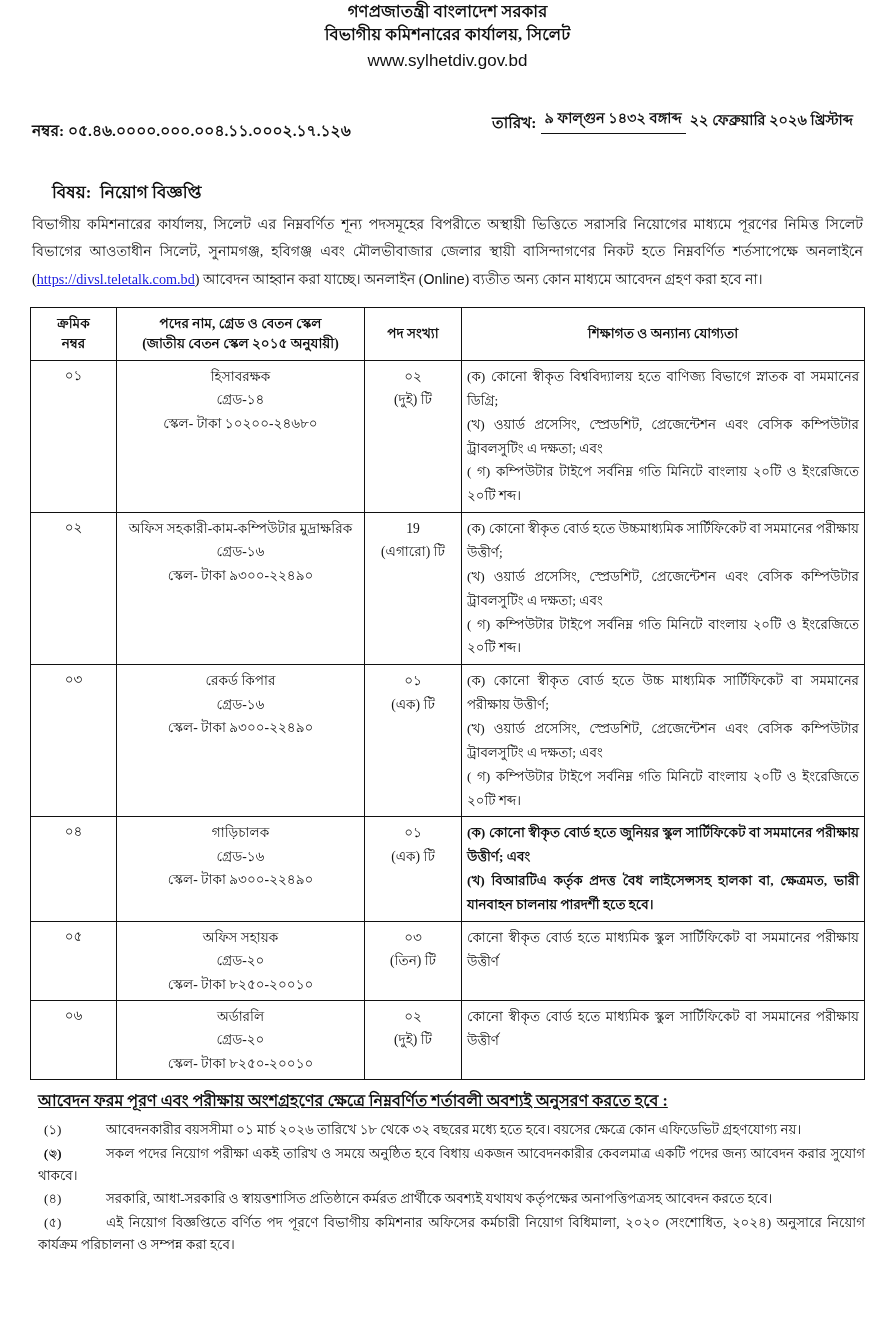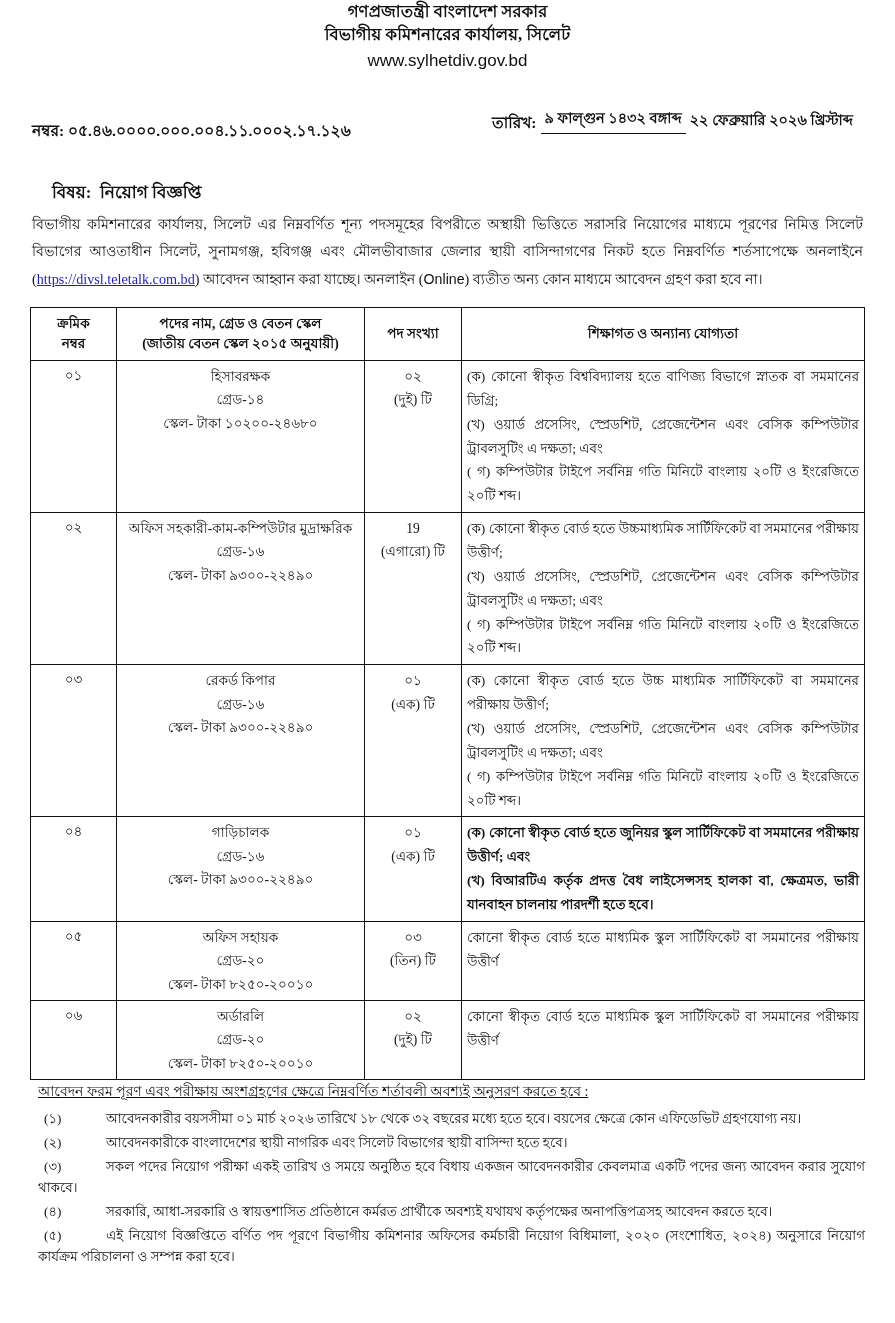--- a/index.html
+++ b/index.html
@@ -154,23 +154,23 @@
     text-justify: inter-word;
     padding: 3px 6px 5px 6px;
   }
   td.qual .q {
     display: block;
   }
   td.qual.bold { font-weight: 600; }
 
   
   .cond-head {
-    margin-top: 0;
-    font-size: 14px;
-    font-weight: 400;
+    margin-top: 8px;
+    font-size: 16px;
+    font-weight: 700;
     text-decoration: underline;
     padding-left: 8px;
   }
   ol.conds {
     list-style: none;
     margin: 4px 0 0 0;
     padding: 0;
   }
   ol.conds li {
     position: relative;
@@ -349,19 +349,19 @@
           <td class="qual">
             <span class="q">কোনো স্বীকৃত বোর্ড হতে মাধ্যমিক স্কুল সার্টিফিকেট বা সমমানের পরীক্ষায় উত্তীর্ণ</span>
           </td>
         </tr>
       </tbody>
   </table>
 
   <div class="cond-head">আবেদন ফরম পূরণ এবং পরীক্ষায় অংশগ্রহণের ক্ষেত্রে নিম্নবর্ণিত শর্তাবলী অবশ্যই অনুসরণ করতে হবে :</div>
   <ol class="conds">
       <li class="hang"><span class="num">(১)</span><span>আবেদনকারীর বয়সসীমা ০১ মার্চ ২০২৬ তারিখে ১৮ থেকে ৩২ বছরের মধ্যে হতে হবে। বয়সের ক্ষেত্রে কোন এফিডেভিট গ্রহণযোগ্য নয়।</span></li>
-      <li class="hang"><span class="num">(২)</span><span>আবেদনকারীকে বাংলাদেশের স্থায়ী নাগরিক এবং সিলেট বিভাগের স্থায়ী বাসিন্দা হতে হবে।</span></li>
+      <li class="hang"><span class="num">(২)</span></li>
       <li class="hang"><span class="num">(৩)</span><span>সকল পদের নিয়োগ পরীক্ষা একই তারিখ ও সময়ে অনুষ্ঠিত হবে বিধায় একজন আবেদনকারীর কেবলমাত্র একটি পদের জন্য আবেদন করার সুযোগ থাকবে।</span></li>
       <li class="hang"><span class="num">(৪)</span><span>সরকারি, আধা-সরকারি ও স্বায়ত্তশাসিত প্রতিষ্ঠানে কর্মরত প্রার্থীকে অবশ্যই যথাযথ কর্তৃপক্ষের অনাপত্তিপত্রসহ আবেদন করতে হবে।</span></li>
       <li class="hang"><span class="num">(৫)</span><span>এই নিয়োগ বিজ্ঞপ্তিতে বর্ণিত পদ পূরণে বিভাগীয় কমিশনার অফিসের কর্মচারী নিয়োগ বিধিমালা, ২০২০ (সংশোধিত, ২০২৪) অনুসারে নিয়োগ কার্যক্রম পরিচালনা ও সম্পন্ন করা হবে।</span></li>
     </ol>
 
 </div>
 
 </body></html>

